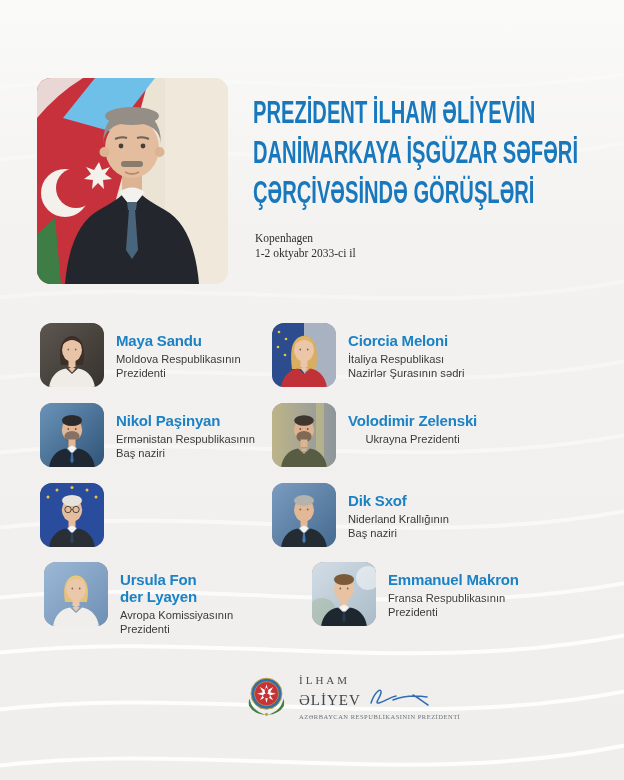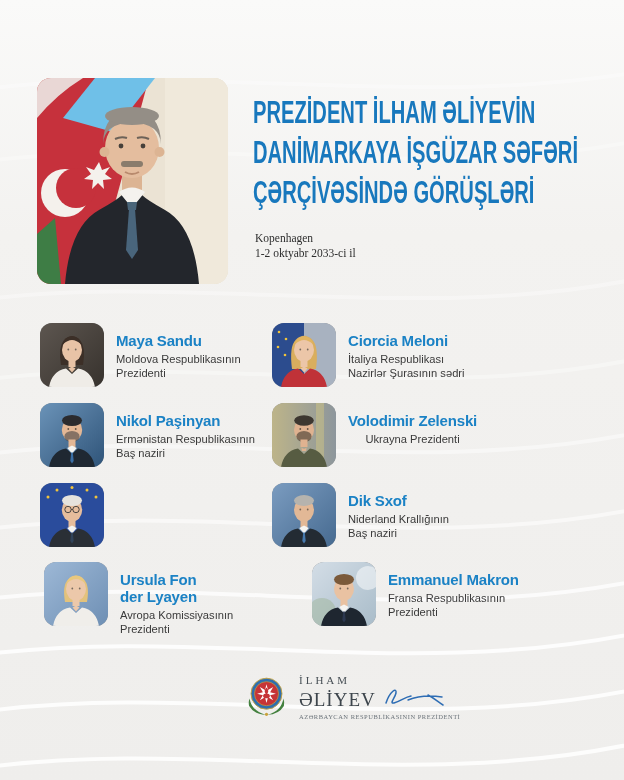--- a/index.html
+++ b/index.html
@@ -48,21 +48,21 @@
   .footer{position:absolute;left:243px;top:656px;display:flex;gap:9px;align-items:flex-start;margin-top:16px;}
   .emblem{width:47px;height:47px;flex:none;margin-top:1px;}
   .f-texts{padding-top:3px;}
   .f-name-top{
     font-family:"Liberation Serif","DejaVu Serif",serif;
     font-size:11px;letter-spacing:3px;color:#474f55;line-height:11px;
   }
   .f-row{display:flex;align-items:flex-end;gap:5px;}
   .f-name-main{
     font-family:"Liberation Serif","DejaVu Serif",serif;
-    font-size:19px;letter-spacing:1px;color:#3d454c;line-height:20px;margin-top:1px;
+    font-size:15px;letter-spacing:1px;color:#3d454c;line-height:20px;margin-top:1px;
   }
   .f-sign{width:66px;height:24px;margin-bottom:0px;}
   .f-sub{
     margin-top:3px;font-family:"Liberation Serif","DejaVu Serif",serif;
     font-size:6.5px;letter-spacing:.5px;color:#6b737a;white-space:nowrap;
   }
 </style>
 </head>
 <body>
 

